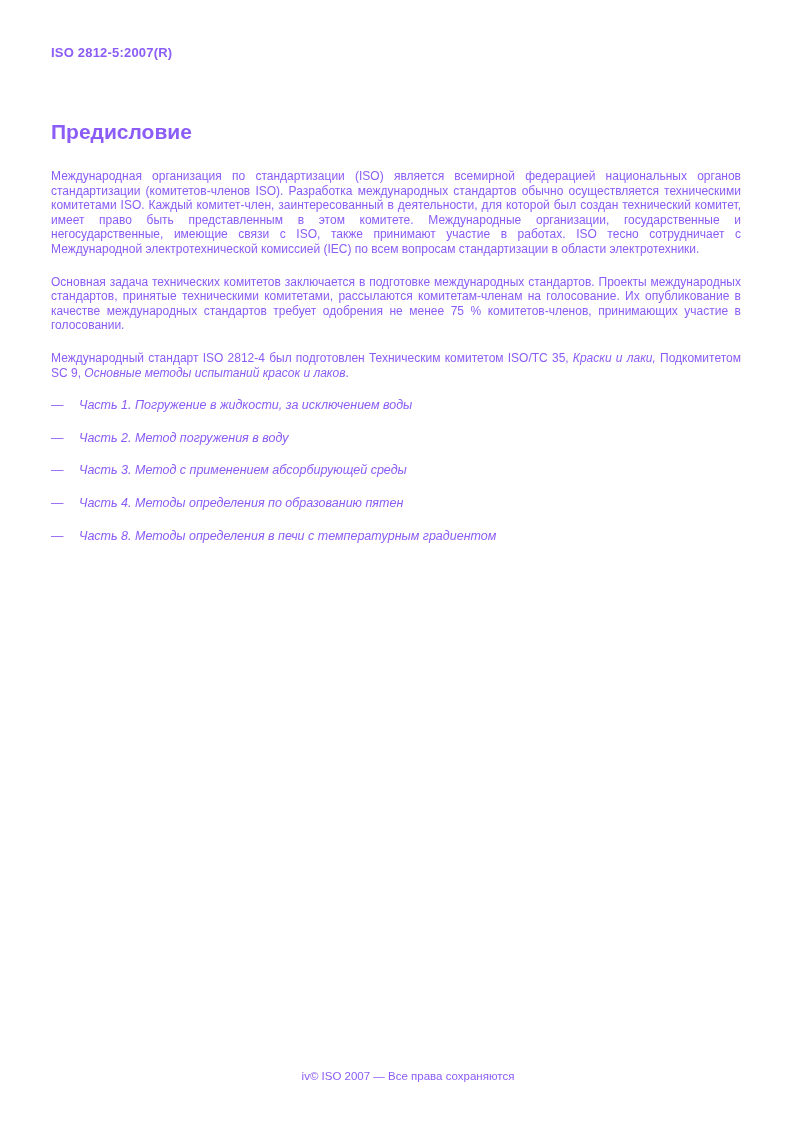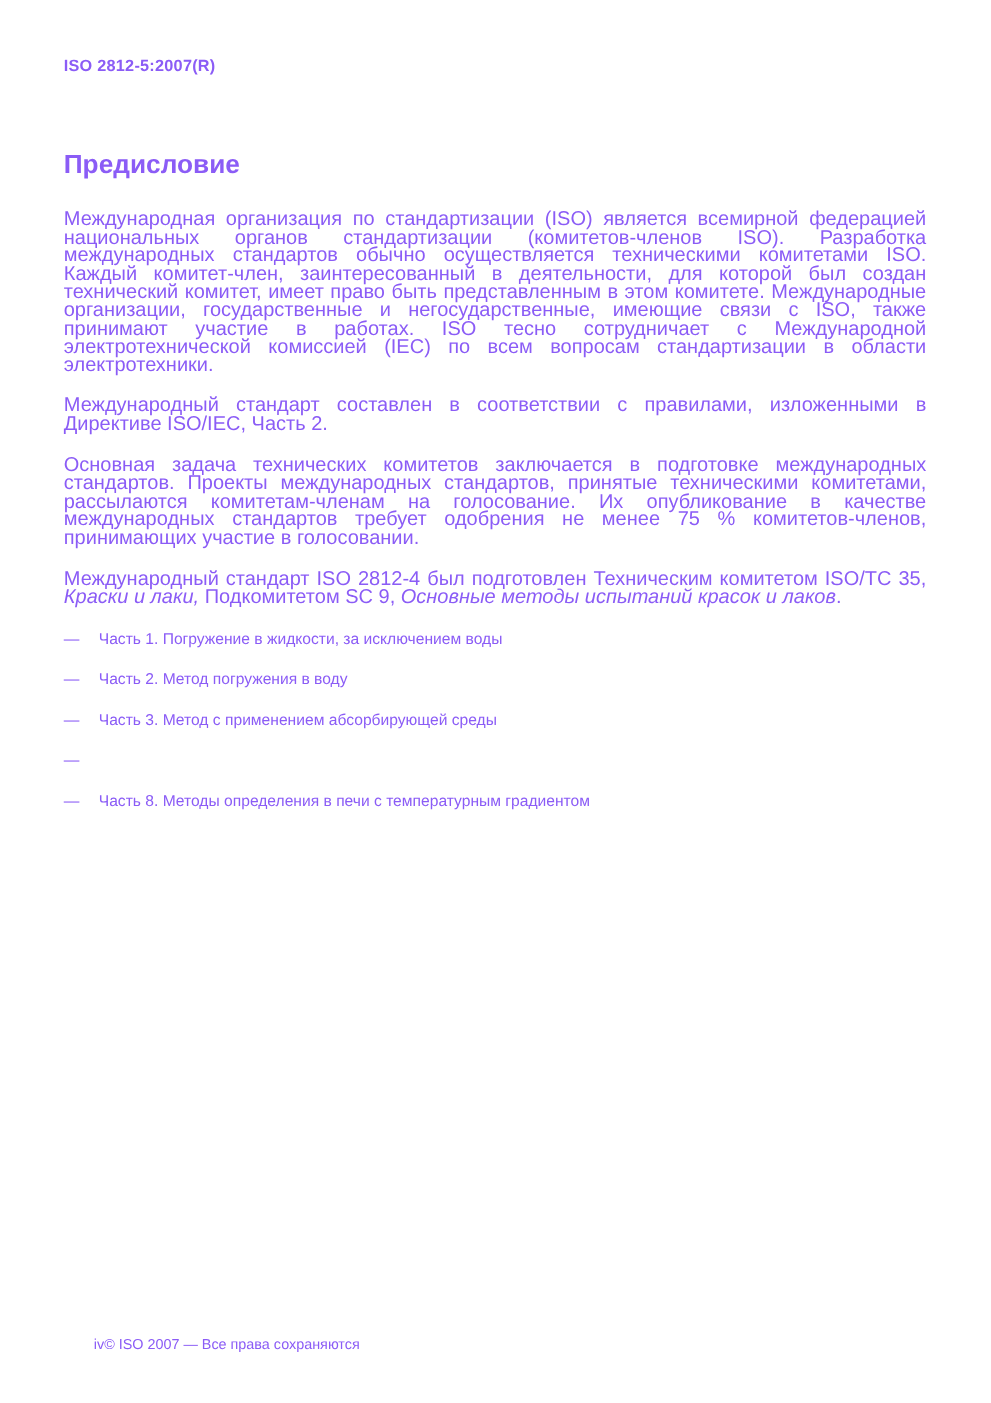--- a/index.html
+++ b/index.html
@@ -31,68 +31,68 @@
     left: 51px;
     width: 690px;
   }
   .doc-title {
     font-size: 21px;
     font-weight: bold;
     margin: 0 0 27px 0;
     line-height: 20px;
   }
   p.body-par {
-    font-size: 16px;
+    font-size: 12px;
     line-height: 14.6px;
     text-align: justify;
     margin: 0 0 18px 0;
   }
   .parts {
     margin-top: 0;
   }
   .list-item {
     display: flex;
     font-size: 12.5px;
     line-height: 14.6px;
     margin: 0 0 18px 0;
   }
   .list-item .dash {
     width: 28px;
     flex: 0 0 28px;
     font-style: normal;
   }
   .list-item .item-text {
+    font-style: italic;
   }
   .footer {
     position: absolute;
     left: 51px;
     right: 52px;
     top: 1070px;
     display: flex;
-    justify-content: flex-start;
+    justify-content: center;
     align-items: baseline;
     font-size: 11.5px;
     padding-left: 24px;
   }
   i { font-style: italic; }
 </style>
 </head>
 <body>
 
 <div class="page">
 
   <div class="running-header">ISO 2812-5:2007(R)</div>
 
   <div class="content">
 
     <h1 class="doc-title">Предисловие</h1>
 
     <p class="body-par"><span>Международная организация по стандартизации (ISO) является всемирной федерацией национальных органов стандартизации (комитетов-членов ISO). Разработка международных стандартов обычно осуществляется техническими комитетами ISO. Каждый комитет-член, заинтересованный в деятельности, для которой был создан технический комитет, имеет право быть представленным в этом комитете. Международные организации, государственные и негосударственные, имеющие связи с ISO, также принимают участие в работах. ISO тесно сотрудничает с Международной электротехнической комиссией (IEC) по всем вопросам стандартизации в области электротехники.</span></p>
 
-    <p class="body-par"><span>Международный стандарт составлен в соответствии с правилами, изложенными в Директиве ISO/IEC, Часть 2.</span></p>
 
     <p class="body-par"><span>Основная задача технических комитетов заключается в подготовке международных стандартов. Проекты международных стандартов, принятые техническими комитетами, рассылаются комитетам-членам на голосование. Их опубликование в качестве международных стандартов требует одобрения не менее 75 % комитетов-членов, принимающих участие в голосовании.</span></p>
 
 
     <p class="body-par"><span>Международный стандарт ISO 2812-4 был подготовлен Техническим комитетом ISO/TC 35, </span><i>Краски и лаки,</i><span> Подкомитетом SC 9, </span><i>Основные методы испытаний красок и лаков</i><span>.</span></p>
 
 
     <div class="parts">
 
       <div class="list-item">
@@ -105,20 +105,21 @@
         <span class="item-text">Часть 2. Метод погружения в воду</span>
       </div>
 
       <div class="list-item">
         <span class="dash">—</span>
         <span class="item-text">Часть 3. Метод с применением абсорбирующей среды</span>
       </div>
 
       <div class="list-item">
         <span class="dash">—</span>
+        <span class="item-text">Часть 4. Методы определения по образованию пятен</span>
       </div>
 
       <div class="list-item">
         <span class="dash">—</span>
         <span class="item-text">Часть 8. Методы определения в печи с температурным градиентом</span>
       </div>
 
     </div>
   </div>
 

